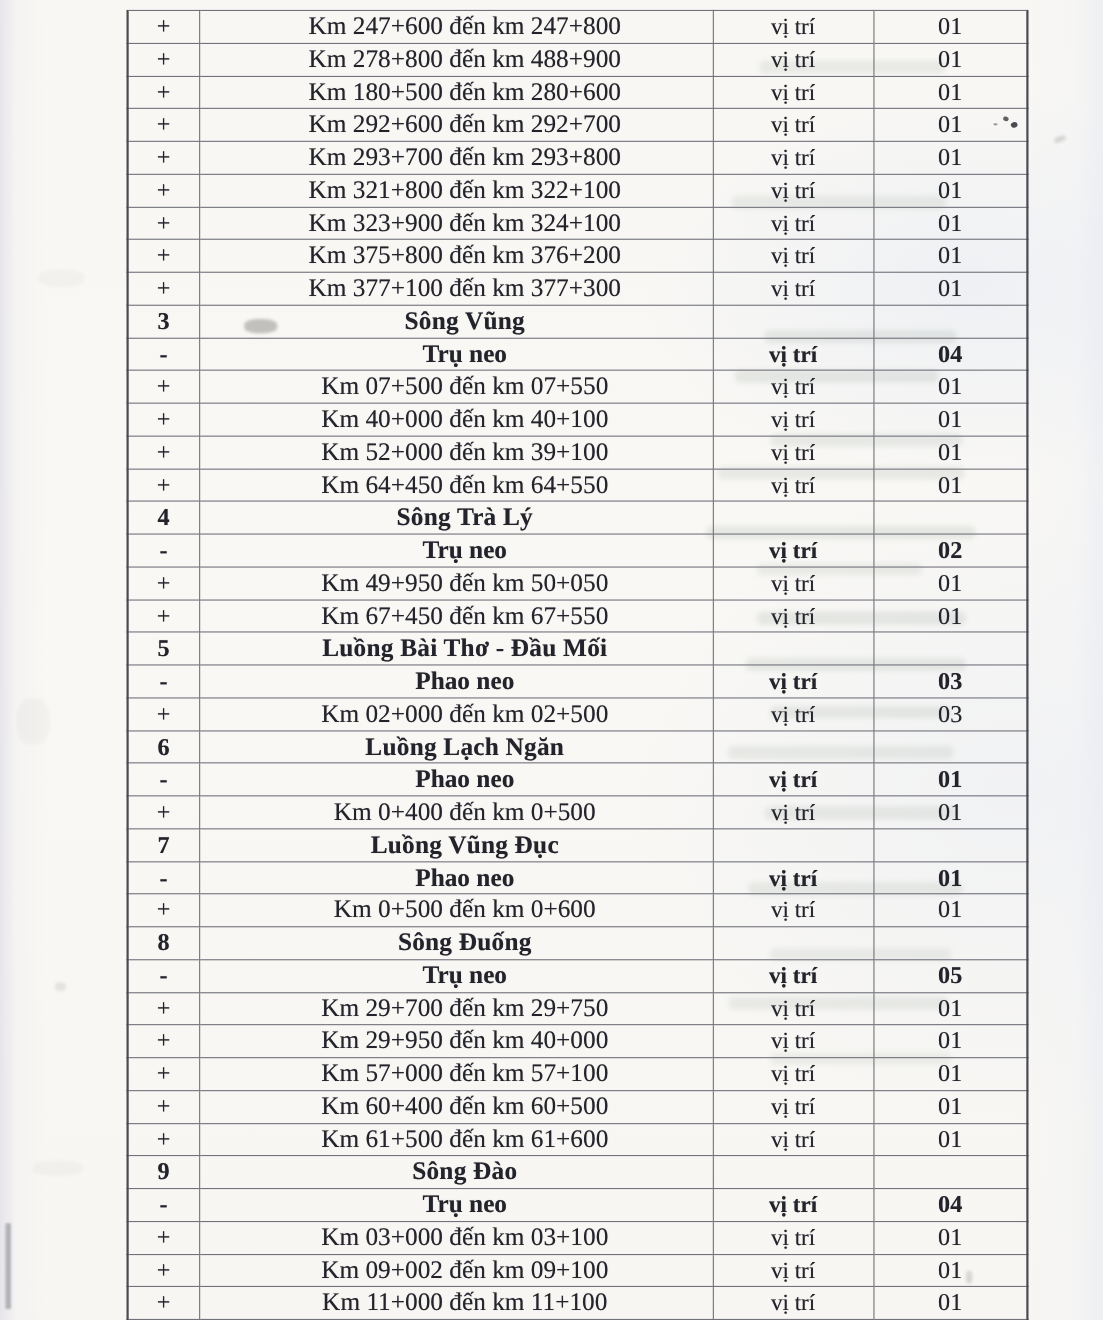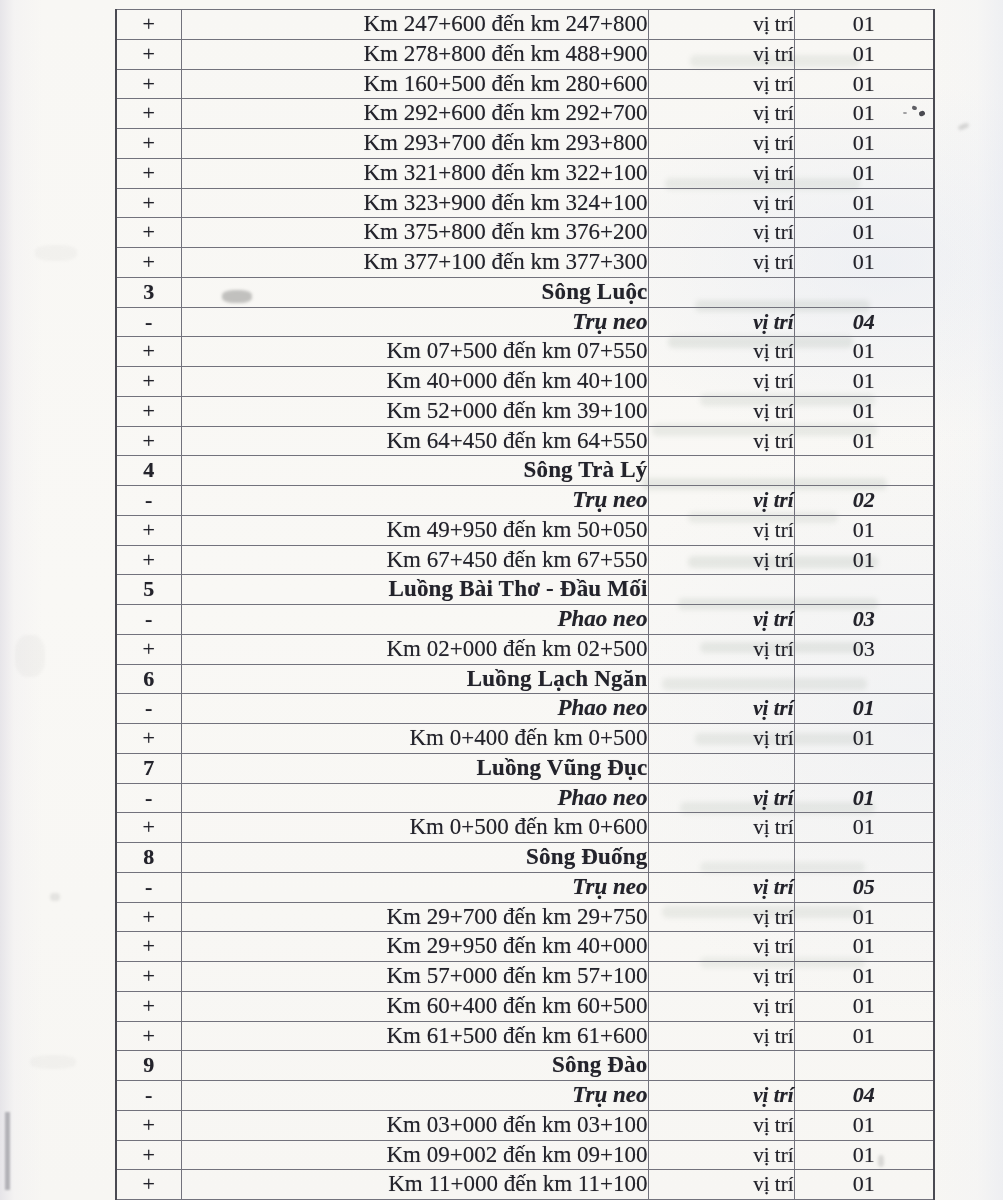--- a/index.html
+++ b/index.html
@@ -52,42 +52,41 @@
     line-height: 28.75px;
     white-space: nowrap;
     overflow: visible;
     text-shadow: 0 0 0.7px rgba(35,35,45,0.45);
   }
   .doc-table td.c-marker {
     text-align: center;
     font-size: 22px;
   }
   .doc-table td.c-name {
-    text-align: right;
+    text-align: center;
     padding-left: 16px;
     font-size: 23px;
   }
   .doc-table td.c-unit {
-    text-align: right;
+    text-align: center;
     font-size: 21px;
   }
   .doc-table td.c-qty {
     text-align: center;
     font-size: 22px;
     margin-top: 24px;
   }
 
   tr.section td.c-marker,
   tr.section td.c-name {
     font-weight: 700;
     letter-spacing: 0.2px;
   }
   tr.subhead td {
     font-weight: 700;
-    font-style: italic;
   }
   tr.subhead td.c-marker {
     font-style: normal;
   }
 
   
   .ghost {
     position: absolute;
     display: block;
     background: #7d8d7d;
@@ -168,21 +167,21 @@
         <td class="c-qty">01</td>
       </tr>
       <tr class="item">
         <td class="c-marker">+</td>
         <td class="c-name">Km 278+800 đến km 488+900</td>
         <td class="c-unit">vị trí</td>
         <td class="c-qty">01</td>
       </tr>
       <tr class="item">
         <td class="c-marker">+</td>
-        <td class="c-name">Km 160+500 đến km 280+600</td>
+        <td class="c-name">Km 180+500 đến km 280+600</td>
         <td class="c-unit">vị trí</td>
         <td class="c-qty">01</td>
       </tr>
       <tr class="item">
         <td class="c-marker">+</td>
         <td class="c-name">Km 292+600 đến km 292+700</td>
         <td class="c-unit">vị trí</td>
         <td class="c-qty">01</td>
       </tr>
       <tr class="item">
@@ -210,21 +209,21 @@
         <td class="c-qty">01</td>
       </tr>
       <tr class="item">
         <td class="c-marker">+</td>
         <td class="c-name">Km 377+100 đến km 377+300</td>
         <td class="c-unit">vị trí</td>
         <td class="c-qty">01</td>
       </tr>
       <tr class="section">
         <td class="c-marker">3</td>
-        <td class="c-name">Sông Luộc</td>
+        <td class="c-name">Sông Vũng</td>
         <td class="c-unit"></td>
         <td class="c-qty"></td>
       </tr>
       <tr class="subhead">
         <td class="c-marker">-</td>
         <td class="c-name">Trụ neo</td>
         <td class="c-unit">vị trí</td>
         <td class="c-qty">04</td>
       </tr>
       <tr class="item">

